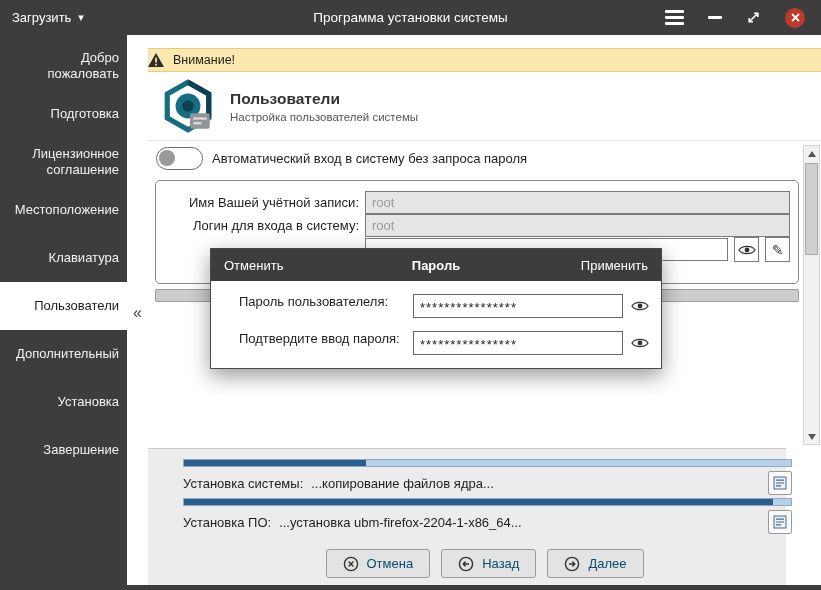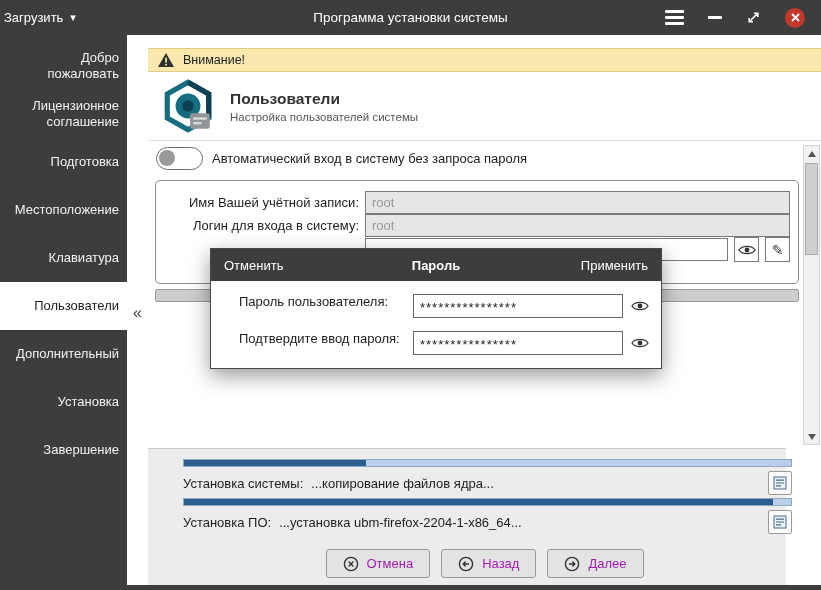--- a/index.html
+++ b/index.html
@@ -2,40 +2,40 @@
 <html><head>
 <meta charset="utf-8">
 <style>
   * { margin:0; padding:0; box-sizing:border-box; }
   html,body { background:#9a9a9a; }
   body { font-family:"Liberation Sans", sans-serif; }
   .app { position:relative; width:821px; height:590px; background:#fff; overflow:hidden; color:#222; font-size:13px; }
 
   
   .titlebar { position:absolute; left:0; top:0; width:821px; height:35px; background:#3d3d3d; color:#fff; display:flex; align-items:center; }
-  .load-btn { display:flex; align-items:center; gap:7px; padding:0 4px; height:100%; cursor:pointer; z-index:2; }
+  .load-btn { display:flex; align-items:center; gap:7px; padding:0 12px; height:100%; cursor:pointer; z-index:2; }
   .load-btn .caret { font-size:11px; }
   .tb-title { position:absolute; left:0; right:0; text-align:center; font-size:13.5px; }
   .win-controls { margin-left:auto; display:flex; align-items:center; gap:24px; padding-right:16px; z-index:2; }
   .tb-icon { display:flex; align-items:center; justify-content:center; cursor:pointer; }
   .menu { width:19px; flex-direction:column; gap:3.5px; }
   .menu span { display:block; width:19px; height:2.6px; background:#fff; border-radius:1px; }
   .minus { display:block; width:14px; height:2.6px; background:#fff; border-radius:1px; }
   .close-circle { width:20px; height:20px; border-radius:50%; background:#c0392b; display:flex; align-items:center; justify-content:center; }
 
   
   .sidebar { position:absolute; left:0; top:35px; width:127px; height:555px; background:#3d3d3d; color:#f2f2f2; padding-top:7px; }
   .side-item { height:48px; display:flex; align-items:center; justify-content:flex-end; text-align:right; padding:0 8px 0 8px; font-size:13px; line-height:1.25; cursor:pointer; }
   .side-item.active { background:#fff; color:#1d1d1d; }
   .strip { position:absolute; left:127px; top:35px; width:21px; height:555px; background:#fff; display:flex; align-items:center; justify-content:center; color:#444; font-size:16px; cursor:pointer; }
 
   
   .main { position:absolute; left:148px; top:35px; width:673px; height:555px; background:#fff; }
 
-  .banner { position:absolute; left:0; top:13px; width:673px; height:24px; background:#fbe8ae; border-top:1px solid #e2cb85; border-bottom:1px solid #e2cb85; display:flex; align-items:center; gap:9px; padding-left:10px; font-size:12.5px; color:#1d1d1d; }
+  .banner { position:absolute; left:0; top:13px; width:673px; height:24px; background:#fbe8ae; border-top:1px solid #e2cb85; border-bottom:1px solid #e2cb85; display:flex; align-items:center; gap:9px; padding-left:0; font-size:12.5px; color:#1d1d1d; }
 
   .page-header { position:absolute; left:0; top:37px; width:673px; height:69px; display:flex; align-items:center; gap:14px; padding-left:12px; border-bottom:1px solid #e2e2e2; background:#fff; }
   .page-title { font-size:15.5px; font-weight:bold; color:#333; }
   .page-subtitle { font-size:11.5px; color:#555; margin-top:3px; }
 
   .content { position:absolute; left:0; top:106px; width:673px; height:307px; background:#fff; }
 
   .toggle-row { position:absolute; left:8px; top:6px; display:flex; align-items:center; gap:9px; }
   .switch { width:47px; height:23px; border:1.5px solid #6e6e6e; border-radius:12px; background:#fff; position:relative; cursor:pointer; }
   .switch .knob { position:absolute; left:2px; top:2px; width:16px; height:16px; border-radius:50%; background:#9a9a9a; }
@@ -68,21 +68,21 @@
   .dialog-input { width:246px; height:24px; border:1px solid #666; font-size:13px; padding:2px 6px 0 6px; letter-spacing:1px; font-family:inherit; color:#222; }
   .eye-btn { width:26px; height:24px; background:none; border:none; display:flex; align-items:center; justify-content:center; cursor:pointer; }
 
   
   .footer { position:absolute; left:0; top:413px; width:638px; height:142px; background:#ececec; border-top:1px solid #c9c9c9; }
   .pg-bar { position:absolute; left:35px; width:609px; height:8px; background:#b9cfe8; border:1px solid #8fa9c4; }
   .pg-fill { height:100%; background:#2b5e8c; }
   .pg-row { position:absolute; left:35px; width:609px; height:24px; display:flex; align-items:center; gap:8px; font-size:13px; color:#1d1d1d; }
   .log-btn { margin-left:auto; width:24px; height:24px; border:1px solid #9a9a9a; background:#fafafa; border-radius:2px; display:flex; align-items:center; justify-content:center; cursor:pointer; }
   .footer-buttons { position:absolute; left:0; top:100px; width:673px; height:30px; display:flex; justify-content:center; gap:11px; }
-  .btn { display:inline-flex; align-items:center; gap:8px; padding:0 16px; height:29px; background:#e3e3e3; border:1px solid #9a9a9a; border-radius:3px; font-size:13px; color:#a21caf; cursor:pointer; font-family:inherit; }
+  .btn { display:inline-flex; align-items:center; gap:8px; padding:0 16px; height:29px; background:#e3e3e3; border:1px solid #9a9a9a; border-radius:3px; font-size:13px; color:#0c4a6e; cursor:pointer; font-family:inherit; }
   .btn.skip { position:absolute; right:9px; top:0; background:#f7f7f7; }
   .bottom-frame { position:absolute; left:127px; bottom:0; width:694px; height:5px; background:#3d3d3d; }
 </style>
 </head>
 <body>
 
 <div class="app">
 
   <header class="titlebar">
     <div class="load-btn">
@@ -107,22 +107,22 @@
       <div class="tb-icon close-circle">
         <svg width="9" height="9" viewBox="0 0 9 9">
             <path d="M1 1 L8 8 M8 1 L1 8" stroke="#fff" stroke-width="1.8"></path>
           </svg>
       </div>
     </div>
   </header>
 
   <nav class="sidebar">
     <div class="side-item">Добро пожаловать</div>
+    <div class="side-item">Подготовка</div>
     <div class="side-item">Лицензионное соглашение</div>
-    <div class="side-item">Подготовка</div>
     <div class="side-item">Местоположение</div>
     <div class="side-item">Клавиатура</div>
     <div class="side-item active">Пользователи</div>
     <div class="side-item">Дополнительный</div>
     <div class="side-item">Установка</div>
     <div class="side-item">Завершение</div>
   </nav>
   <div class="strip">
     <span>«</span>
   </div>

